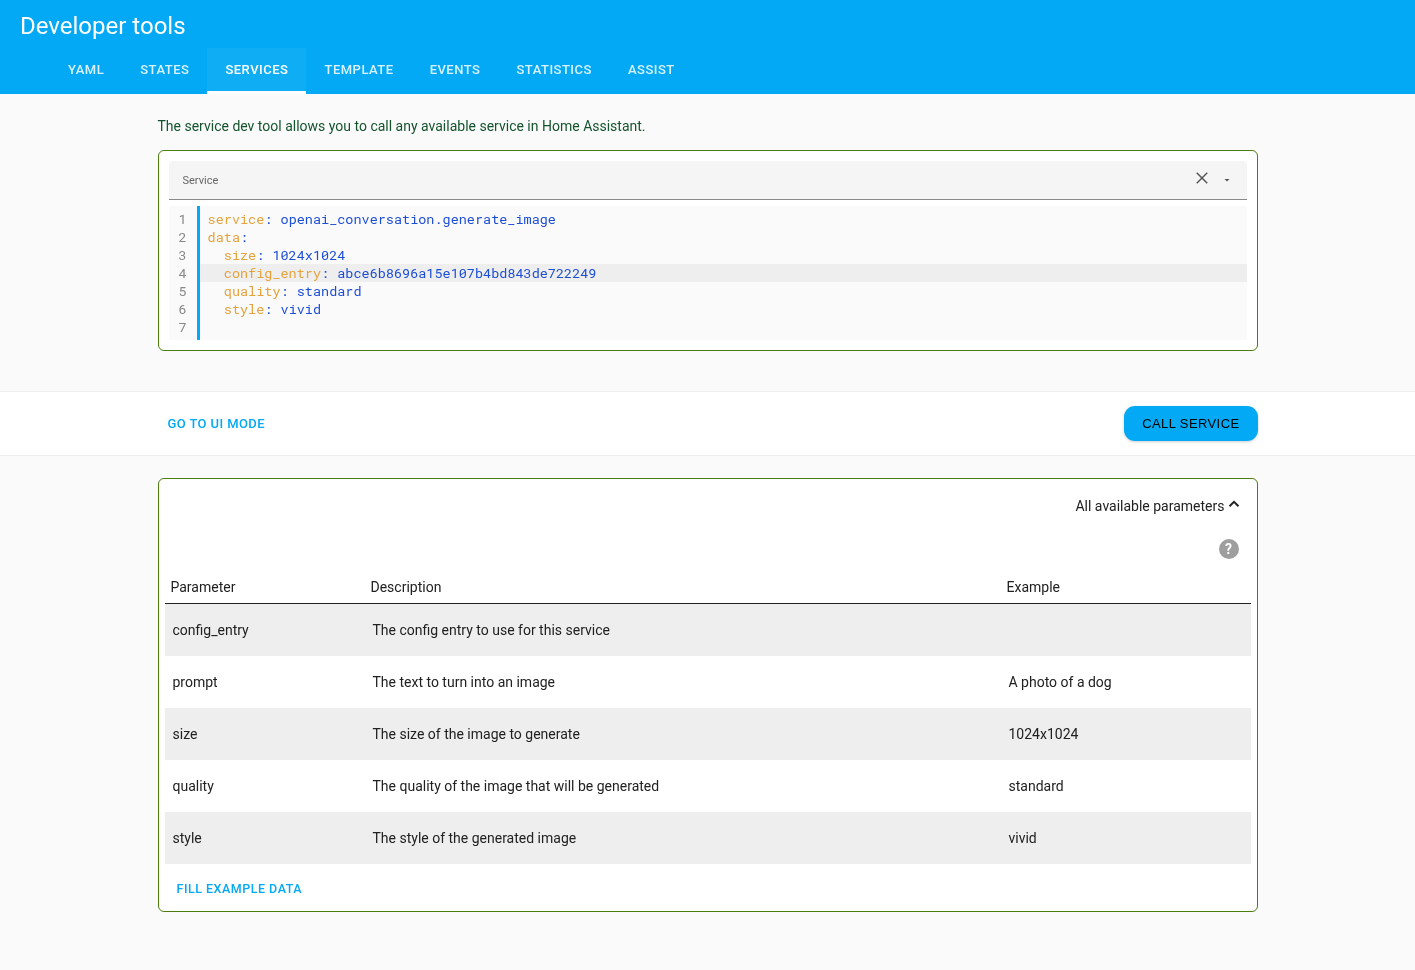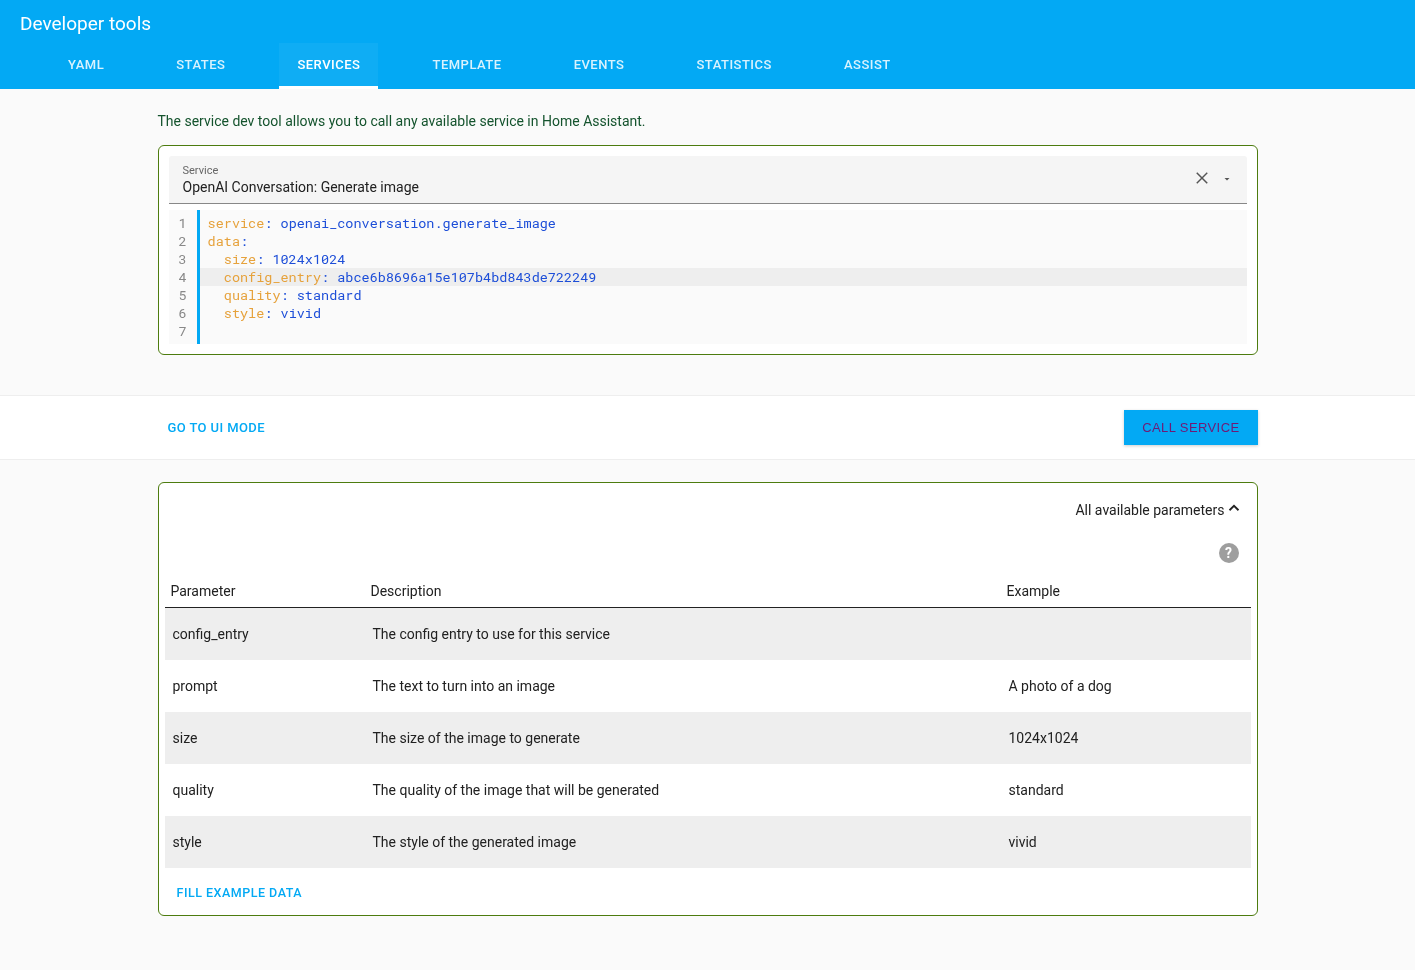--- a/index.html
+++ b/index.html
@@ -7,27 +7,26 @@
       font-family: Roboto, -apple-system, BlinkMacSystemFont, "Segoe UI", sans-serif;
       background: #fafafa;
       color: #212121;
     }
     .header {
       background: #03a9f4;
       color: #fff;
     }
     .header-title {
       padding: 12px 20px 8px;
-      font-size: 19px;
+      font-size: 24px;
       font-weight: 400;
     }
     .tabs {
       display: flex;
       padding-left: 50px;
-      gap: 36px;
     }
     .tab {
       padding: 14px 18px 14px;
       font-size: 13px;
       font-weight: 500;
       letter-spacing: 0.5px;
       cursor: pointer;
       border-bottom: 3px solid transparent;
       color: rgba(255,255,255,0.85);
     }
@@ -127,24 +126,24 @@
     .link-btn {
       color: #03a9f4;
       font-size: 13px;
       font-weight: 500;
       letter-spacing: 0.4px;
       cursor: pointer;
       padding: 8px 10px;
     }
     .primary-btn {
       background: #03a9f4;
-      color: #701a75;
+      color: #000000;
       border: none;
       padding: 10px 18px;
-      border-radius: 0;
+      border-radius: 11px;
       font-size: 13px;
       font-weight: 500;
       letter-spacing: 0.4px;
       cursor: pointer;
       box-shadow: 0 1px 3px rgba(0,0,0,0.2);
     }
     .params-card {
       margin-top: 22px;
     }
     .params-header {
@@ -222,21 +221,20 @@
     </div>
 </div>
 
 <div class="content">
   <div class="description">The service dev tool allows you to call any available service in Home Assistant.</div>
 
   <div class="card">
     <div class="service-selector">
       <div class="service-selector-text">
         <div class="service-label">Service</div>
-        <div class="service-value">OpenAI Conversation: Generate image</div>
       </div>
       <div class="service-icons">
         <span>
           <svg width="18" height="18" viewBox="0 0 24 24" fill="none" stroke="currentColor" stroke-width="2">
               <line x1="5" y1="5" x2="19" y2="19"></line>
               <line x1="19" y1="5" x2="5" y2="19"></line>
             </svg>
         </span>
         <span>
           <svg width="12" height="12" viewBox="0 0 24 24" fill="currentColor">

